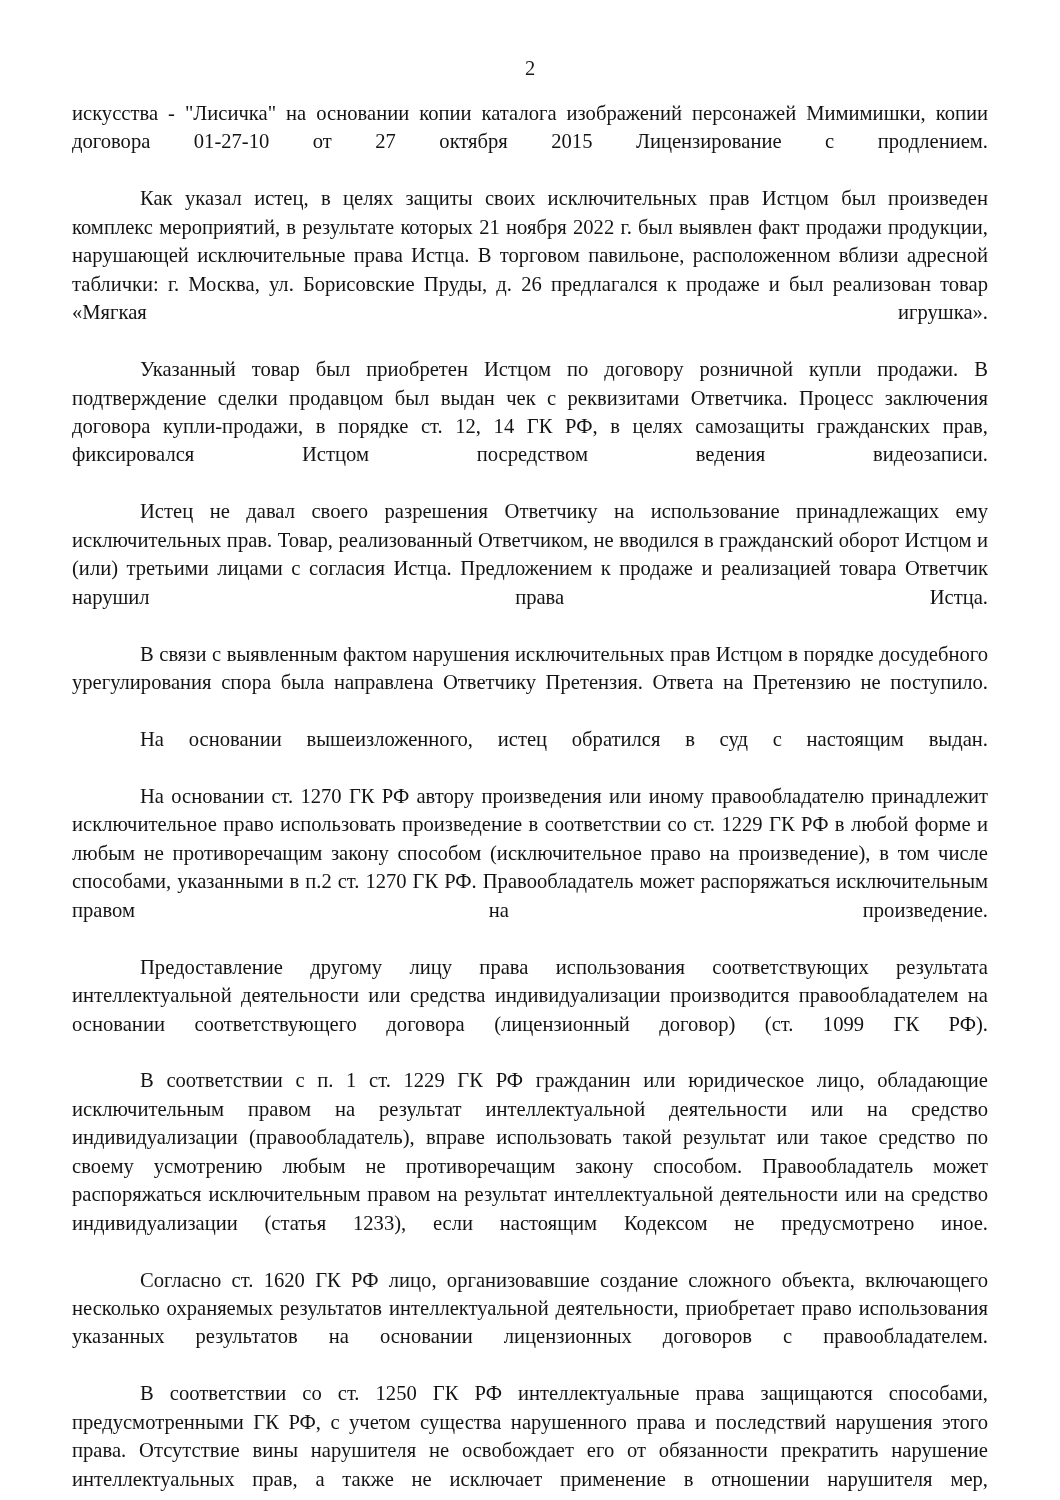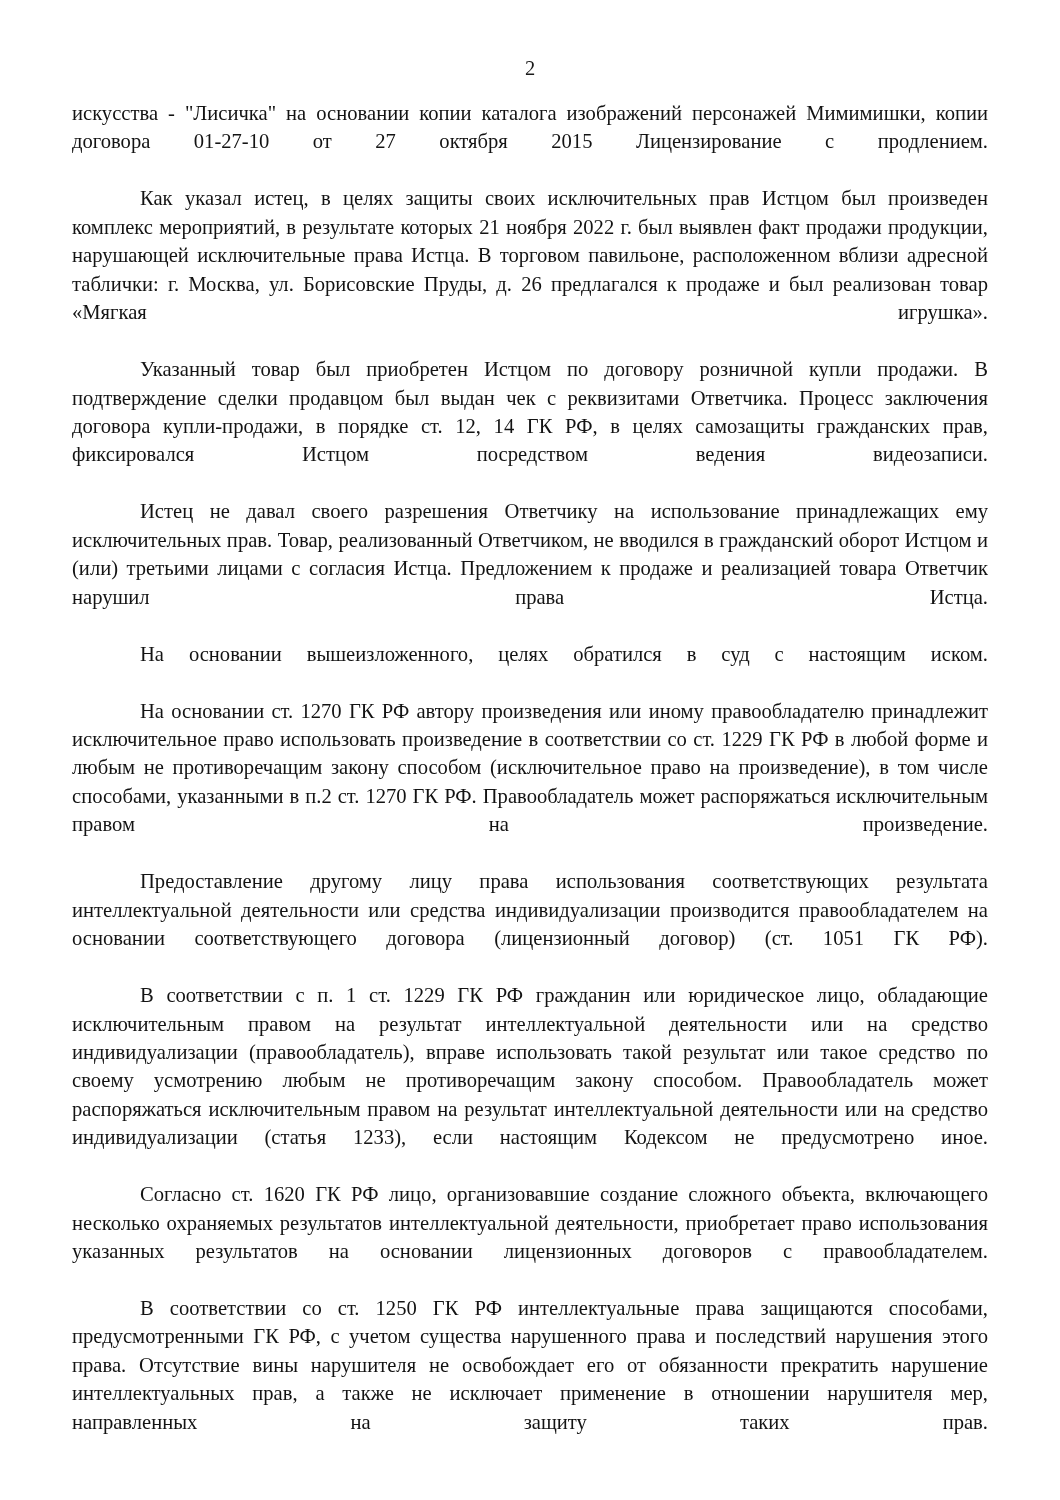--- a/index.html
+++ b/index.html
@@ -61,22 +61,23 @@
 
 <div class="page">
 
   <div class="page-number">2</div>
 
   <div class="body-text">
     <p class="para no-indent">искусства - "Лисичка" на основании копии каталога изображений персонажей Мимимишки, копии договора 01-27-10 от 27 октября 2015 Лицензирование с продлением.</p>
     <p class="para">Как указал истец, в целях защиты своих исключительных прав Истцом был произведен комплекс мероприятий, в результате которых 21 ноября 2022 г. был выявлен факт продажи продукции, нарушающей исключительные права Истца. В торговом павильоне, расположенном вблизи адресной таблички: г. Москва, ул. Борисовские Пруды, д. 26 предлагался к продаже и был реализован товар «Мягкая игрушка».</p>
     <p class="para">Указанный товар был приобретен Истцом по договору розничной купли продажи. В подтверждение сделки продавцом был выдан чек с реквизитами Ответчика. Процесс заключения договора купли-продажи, в порядке ст. 12, 14 ГК РФ, в целях самозащиты гражданских прав, фиксировался Истцом посредством ведения видеозаписи.</p>
     <p class="para">Истец не давал своего разрешения Ответчику на использование принадлежащих ему исключительных прав. Товар, реализованный Ответчиком, не вводился в гражданский оборот Истцом и (или) третьими лицами с согласия Истца. Предложением к продаже и реализацией товара Ответчик нарушил права Истца.</p>
-    <p class="para">На основании вышеизложенного, целях обратился в суд с настоящим иском.</p>
+    <p class="para">В связи с выявленным фактом нарушения исключительных прав Истцом в порядке досудебного урегулирования спора была направлена Ответчику Претензия. Ответа на Претензию не поступило.</p>
+    <p class="para">На основании вышеизложенного, истец обратился в суд с настоящим выдан.</p>
     <p class="para">На основании ст. 1270 ГК РФ автору произведения или иному правообладателю принадлежит исключительное право использовать произведение в соответствии со ст. 1229 ГК РФ в любой форме и любым не противоречащим закону способом (исключительное право на произведение), в том числе способами, указанными в п.2 ст. 1270 ГК РФ. Правообладатель может распоряжаться исключительным правом на произведение.</p>
-    <p class="para">Предоставление другому лицу права использования соответствующих результата интеллектуальной деятельности или средства индивидуализации производится правообладателем на основании соответствующего договора (лицензионный договор) (ст. 1051 ГК РФ).</p>
+    <p class="para">Предоставление другому лицу права использования соответствующих результата интеллектуальной деятельности или средства индивидуализации производится правообладателем на основании соответствующего договора (лицензионный договор) (ст. 1099 ГК РФ).</p>
     <p class="para">В соответствии с п. 1 ст. 1229 ГК РФ гражданин или юридическое лицо, обладающие исключительным правом на результат интеллектуальной деятельности или на средство индивидуализации (правообладатель), вправе использовать такой результат или такое средство по своему усмотрению любым не противоречащим закону способом. Правообладатель может распоряжаться исключительным правом на результат интеллектуальной деятельности или на средство индивидуализации (статья 1233), если настоящим Кодексом не предусмотрено иное.</p>
     <p class="para">Согласно ст. 1620 ГК РФ лицо, организовавшие создание сложного объекта, включающего несколько охраняемых результатов интеллектуальной деятельности, приобретает право использования указанных результатов на основании лицензионных договоров с правообладателем.</p>
     <p class="para">В соответствии со ст. 1250 ГК РФ интеллектуальные права защищаются способами, предусмотренными ГК РФ, с учетом существа нарушенного права и последствий нарушения этого права. Отсутствие вины нарушителя не освобождает его от обязанности прекратить нарушение интеллектуальных прав, а также не исключает применение в отношении нарушителя мер, направленных на защиту таких прав.</p>
 
   </div>
 
 </div>
 
 </body></html>

